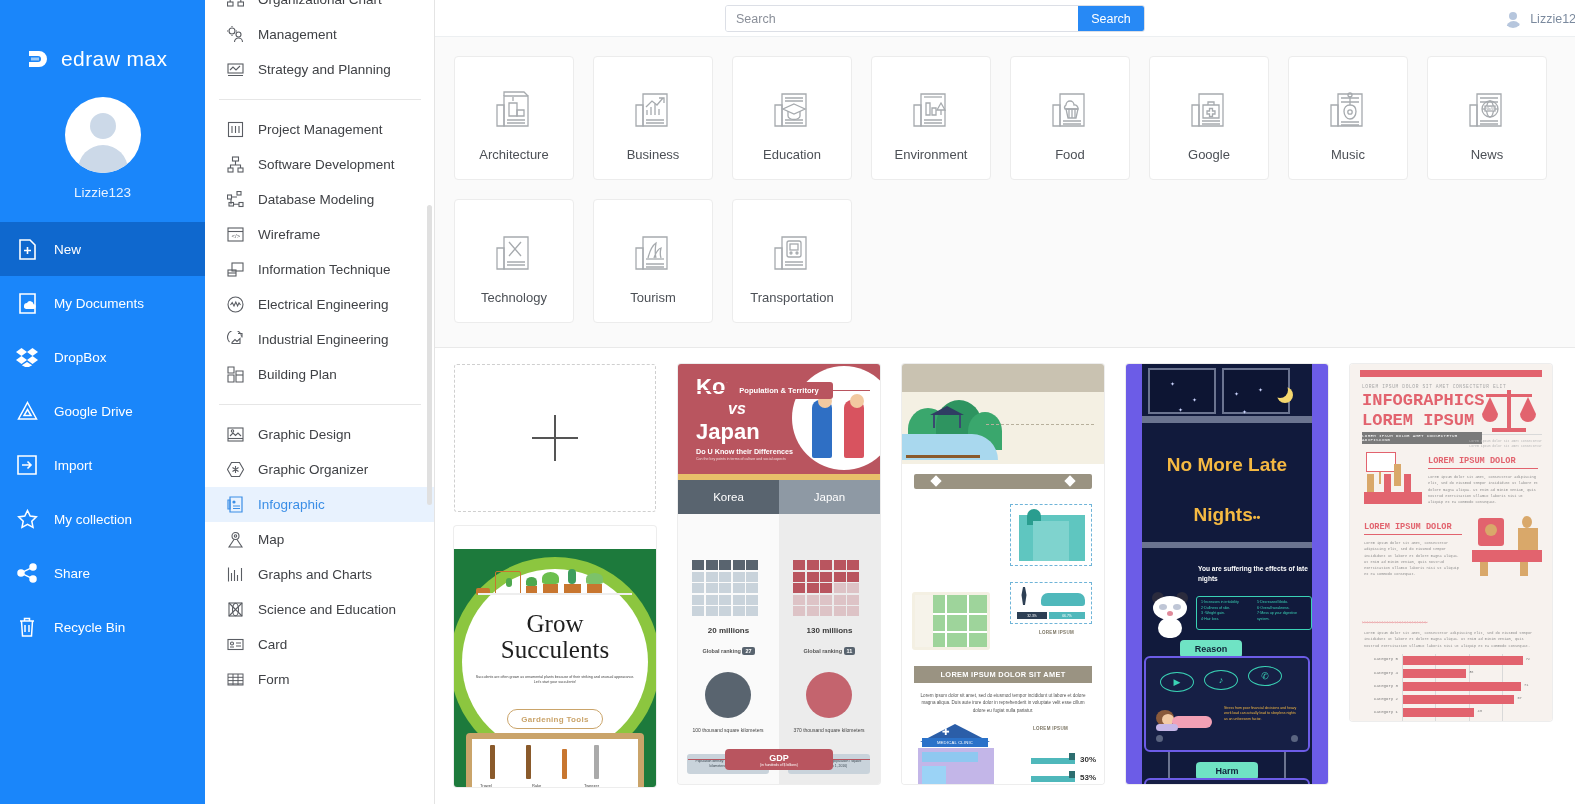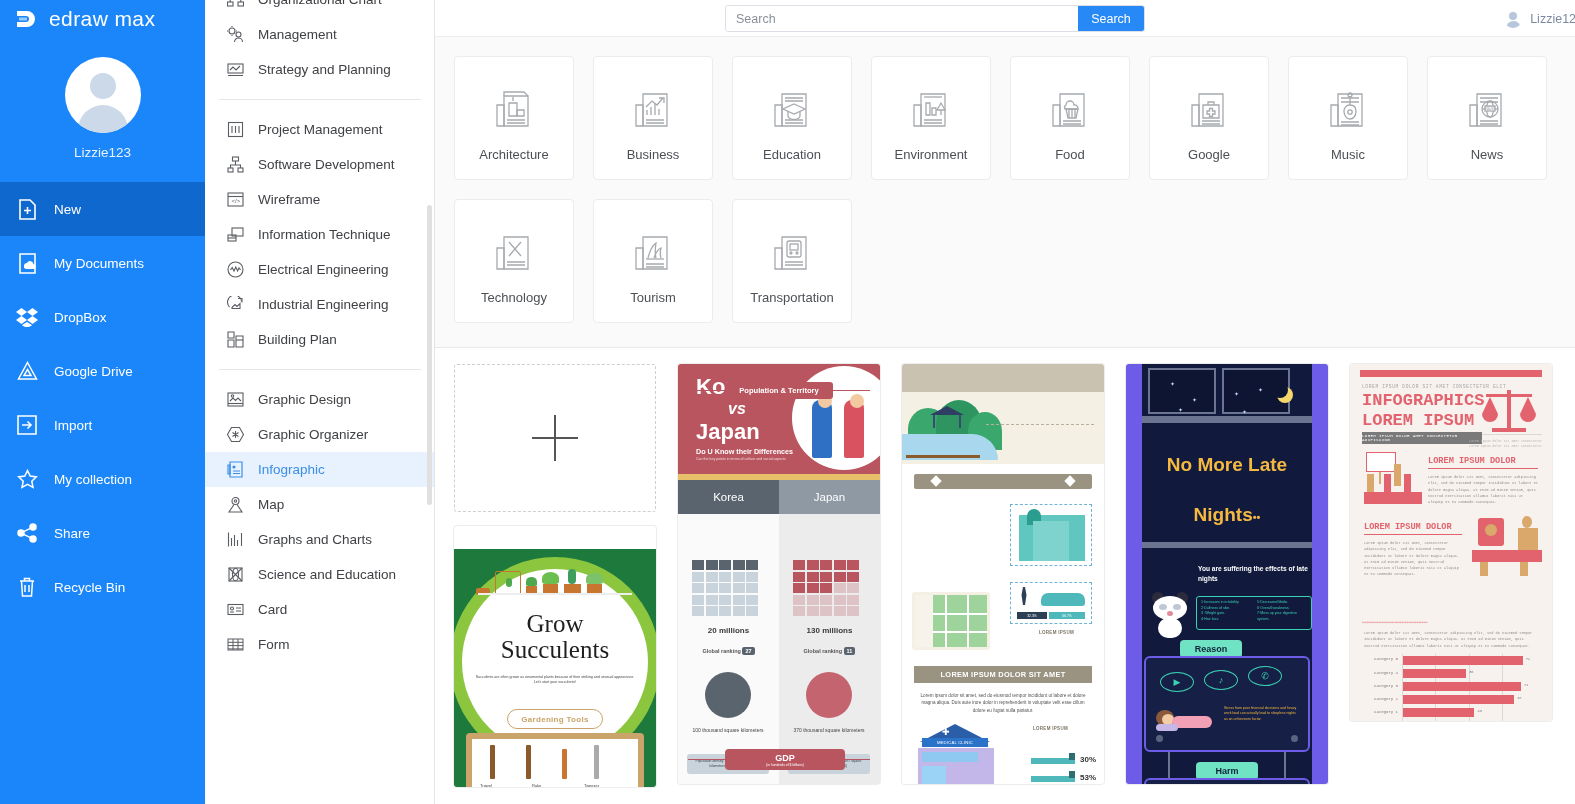--- a/index.html
+++ b/index.html
@@ -10,21 +10,21 @@
     background:#ffffff; color:#333;
     -webkit-font-smoothing:antialiased;
   }
   .app { position:relative; width:1575px; height:804px; display:flex; }
 
   
   .sidebar {
     width:205px; height:804px; background:#1a86fa; flex:0 0 205px;
     position:relative; overflow:hidden;
   }
-  .logo-row { height:37px; display:flex; align-items:center; padding-left:14px; gap:9px; }
+  .logo-row { height:37px; display:flex; align-items:center; padding-left:26px; gap:9px;margin-top:40px; }
   .logo-mark { width:26px; height:26px; display:flex; align-items:center; justify-content:center; }
   .logo-text { color:#fff; font-size:21px; letter-spacing:.4px; font-weight:400; }
   .profile { padding-top:20px; text-align:center; }
   .avatar-big {
     width:76px; height:76px; border-radius:50%; background:#ffffff;
     margin:0 auto; position:relative; overflow:hidden;
   }
   .avatar-big .head { position:absolute; width:26px; height:26px; border-radius:50%; background:#ccd9e8; left:25px; top:16px;}
   .avatar-big .body { position:absolute; width:50px; height:32px; border-radius:25px 25px 0 0; background:#ccd9e8; left:13px; top:48px;}
   .username { color:#e8f2ff; font-size:13.5px; margin-top:12px; }
@@ -140,21 +140,21 @@
   .kj .rule { position:absolute; left:10px; top:26px; width:182px; height:1px; background:#b9555f; z-index:1;}
   .kj .people { position:absolute; top:46px; width:72px; left:14px; display:flex; flex-wrap:wrap; gap:1.5px;}
   .kj .pp { width:12px; height:10px;}
   .kj .num { position:absolute; top:112px; width:100%; text-align:center; font-size:8px; font-weight:bold; color:#3b3b3b;}
   .kj .rank { position:absolute; top:133px; width:100%; text-align:center; font-size:5.5px; font-weight:bold; color:#555;}
   .kj .rbox { display:inline-block; background:#59646f; color:#fff; padding:1px 3px; border-radius:2px;}
   .kj .mapc { position:absolute; top:158px; left:27px; width:46px; height:46px; border-radius:50%;}
   .kj .area { position:absolute; top:213px; width:90px; left:5px; text-align:center; font-size:5px; color:#444; line-height:1.5;}
   .kj .dens { position:absolute; top:240px; left:9px; width:82px; height:20px; background:#c9d3db; border-radius:3px;
     font-size:3.4px; color:#3b4750; display:flex; align-items:center; justify-content:center; text-align:center; padding:0 3px; line-height:1.4;}
-  .kj .gdp { position:absolute; bottom:14px; left:47px; width:120px; height:21px; background:#b9555f; color:#fff;
+  .kj .gdp { position:absolute; bottom:14px; left:47px; width:108px; height:21px; background:#b9555f; color:#fff;
     border-radius:4px; display:flex; flex-direction:column; align-items:center; justify-content:center; z-index:3;margin-top:46px;}
   .kj .gdprule { position:absolute; bottom:24px; left:10px; width:182px; height:1px; background:#b9555f;}
 
   
   .city { height:420px; background:#fff; position:relative; overflow:hidden;}
   .city .topband { height:28px; background:#c9c2b1;}
   .city .hero { height:72px; background:#f4f0e3; position:relative; overflow:hidden;}
   .city .water { position:absolute; left:0; bottom:4px; width:96px; height:26px; background:#a9d8ee; border-radius:0 40px 0 0;}
   .city .hill { position:absolute; border-radius:50% 50% 0 0; background:#3aa76d;}
   .city .pav { position:absolute; left:28px; top:14px; width:34px; height:26px;}
@@ -369,20 +369,32 @@
       <div class="cat-item">
         <span class="cat-ic">
           <svg width="17" height="17" viewBox="0 0 17 17" fill="none" stroke="currentColor" stroke-width="1.1">
             <rect x="5.5" y="1" width="6" height="4"></rect>
               <rect x="1" y="12" width="5" height="4"></rect>
             <rect x="11" y="12" width="5" height="4"></rect>
               <path d="M8.5 5v4M3.5 12V9h10v3"></path>
           </svg>
           </span>
         <span>Software Development</span>
+      </div>
+      <div class="cat-item">
+        <span class="cat-ic">
+          <svg width="17" height="17" viewBox="0 0 17 17" fill="none" stroke="currentColor" stroke-width="1.1">
+            <rect x="0.5" y="4" width="4" height="4"></rect>
+              <rect x="10" y="0.5" width="4" height="3.5"></rect>
+            <rect x="12" y="11.5" width="4" height="4"></rect>
+              <rect x="2" y="11.5" width="4.5" height="3.5"></rect>
+            <path d="M4.5 6H10M4 8v5.3M6.5 13.3H12"></path>
+          </svg>
+          </span>
+        <span>Database Modeling</span>
       </div>
       <div class="cat-item">
         <span class="cat-ic">
           <svg width="17" height="17" viewBox="0 0 17 17" fill="none" stroke="currentColor" stroke-width="1.1">
             <rect x="1" y="2" width="15" height="13"></rect>
               <path d="M1 5.5h15"></path>
             <text x="4.5" y="12" font-size="6" fill="currentColor" stroke="none">&lt;/&gt;</text>
           </svg>
           </span>
         <span>Wireframe</span>

